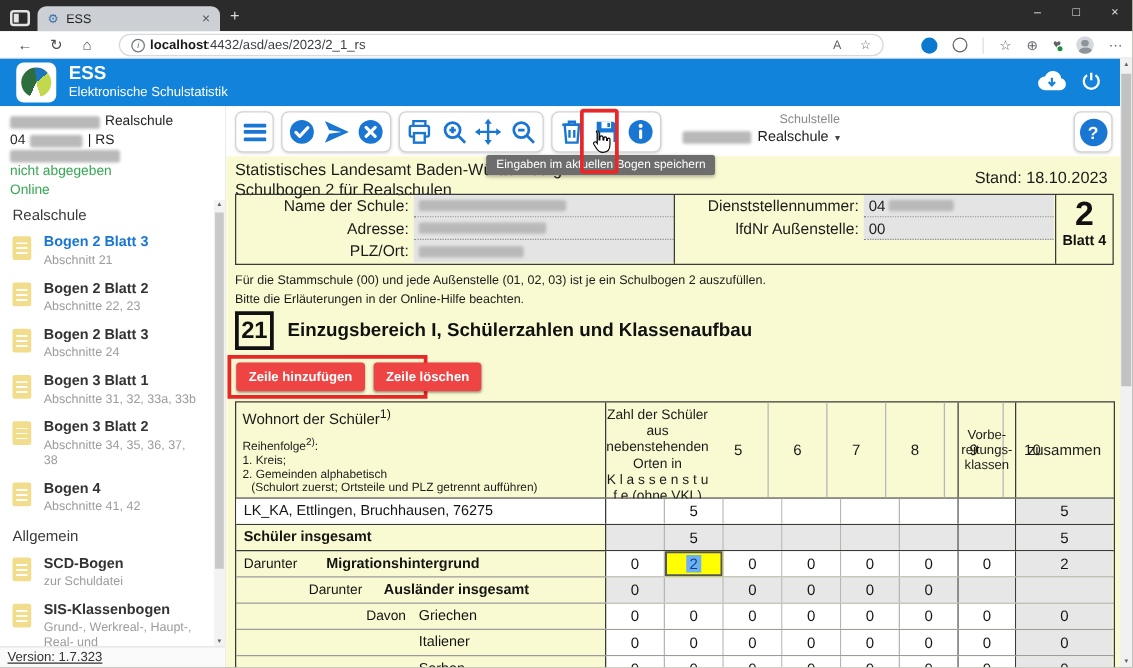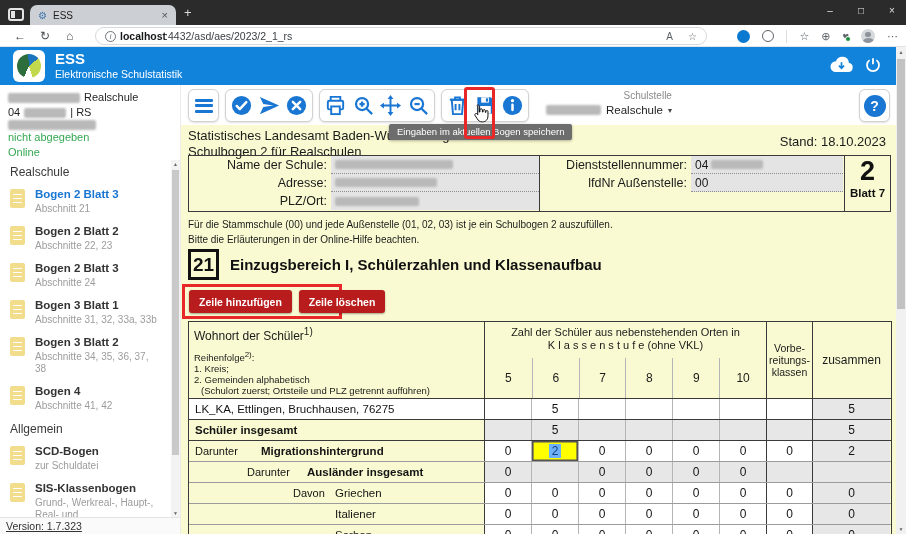--- a/index.html
+++ b/index.html
@@ -97,29 +97,29 @@
 .sx-rlabels{width:152px;border-left:1.2px solid #3a3a3a;font-size:12.5px;color:#1b1b1b;text-align:right;line-height:18px;padding-right:4px;}
 .sx-rfields{width:152px;}
 .sheet{margin-left:auto;width:46px;border-left:1.5px solid #3a3a3a;text-align:center;color:#111;}
 .sheet-num{font-size:27px;font-weight:bold;line-height:31px;}
 .sheet-sub{font-size:11.5px;font-weight:bold;}
 .notes{position:absolute;left:7px;top:92px;font-size:10px;color:#1b1b1b;line-height:15px;}
 .sec-box{position:absolute;left:7px;top:124px;width:31px;height:31px;border:3px solid #111;font-size:19px;font-weight:bold;text-align:center;line-height:25px;color:#111;}
 .sec-title{position:absolute;left:49px;top:131px;font-size:15px;font-weight:bold;color:#111;}
 .anno-rows{position:absolute;left:1px;top:159px;width:160px;height:35px;border:3px solid #e82828;z-index:5;}
 .row-btns{position:absolute;left:8px;top:165px;display:flex;gap:7px;z-index:6;}
-.teal-btn{background:#b91c1c;color:#fff;font-size:10.5px;font-weight:bold;border:none;border-radius:3px;height:23px;padding:0 10px;box-shadow:0 1px 2px rgba(0,0,0,.35);cursor:pointer;}
+.teal-btn{background:#ef4444;color:#fff;font-size:10.5px;font-weight:bold;border:none;border-radius:3px;height:23px;padding:0 10px;box-shadow:0 1px 2px rgba(0,0,0,.35);cursor:pointer;}
 
 
 .stable{position:absolute;left:7px;top:196px;width:704px;border:1.5px solid #3a3a3a;background:#fafad2;}
 .thead{display:flex;height:77px;border-bottom:1.2px solid #3a3a3a;}
 .th-corner{width:296px;border-right:1.2px solid #3a3a3a;padding:3px 5px;font-size:12px;color:#1b1b1b;line-height:14px;}
 .th-small{font-size:9.5px;line-height:11px;}
 .th-gap{height:6px;}
-.th-grades{width:282px;border-right:1.2px solid #3a3a3a;display:flex;flex-direction:column;}
+.th-grades{width:282px;border-right:1.2px solid #3a3a3a;display:flex;flex-direction:row;}
 .th-span{text-align:center;font-size:11px;line-height:13px;padding-top:4px;height:36px;color:#1b1b1b;}
 .th-nums{flex:1;display:flex;}
 .th-num{width:47px;display:flex;align-items:center;justify-content:center;font-size:12px;color:#1b1b1b;border-left:1px solid #b5b5b5;}
 .th-num:first-child{border-left:none;}
 .th-vkl{width:46px;border-right:1.2px solid #3a3a3a;display:flex;flex-direction:column;justify-content:center;text-align:center;font-size:10.5px;line-height:12px;color:#1b1b1b;}
 .th-sum{width:77px;display:flex;align-items:center;justify-content:center;font-size:12px;color:#1b1b1b;}
 .trow{display:flex;height:21px;border-bottom:1px solid #9c9c9c;}
 .trow.bd{border-bottom-color:#3a3a3a;}
 .tlabel{width:296px;border-right:1.2px solid #3a3a3a;position:relative;font-size:11.5px;line-height:20px;color:#141414;}
 .tlabel.cw{background:#fff;}
@@ -435,21 +435,21 @@
               <span>04</span>
               <span class="redact" style="width:52px;height:9px"></span>
             </div>
           <div class="field">
               <span>00</span>
             </div>
           <div class="field empty"></div>
         </div>
         <div class="sheet">
           <div class="sheet-num">2</div>
-          <div class="sheet-sub">Blatt 7</div>
+          <div class="sheet-sub">Blatt 4</div>
         </div>
       </div>
 
       <div class="notes">
         <div>Für die Stammschule (00) und jede Außenstelle (01, 02, 03) ist je ein Schulbogen 2 auszufüllen.</div>
         <div>Bitte die Erläuterungen in der Online-Hilfe beachten.</div>
       </div>
 
       <div class="sec-box">21</div>
       <div class="sec-title">Einzugsbereich I, Schülerzahlen und Klassenaufbau</div>

